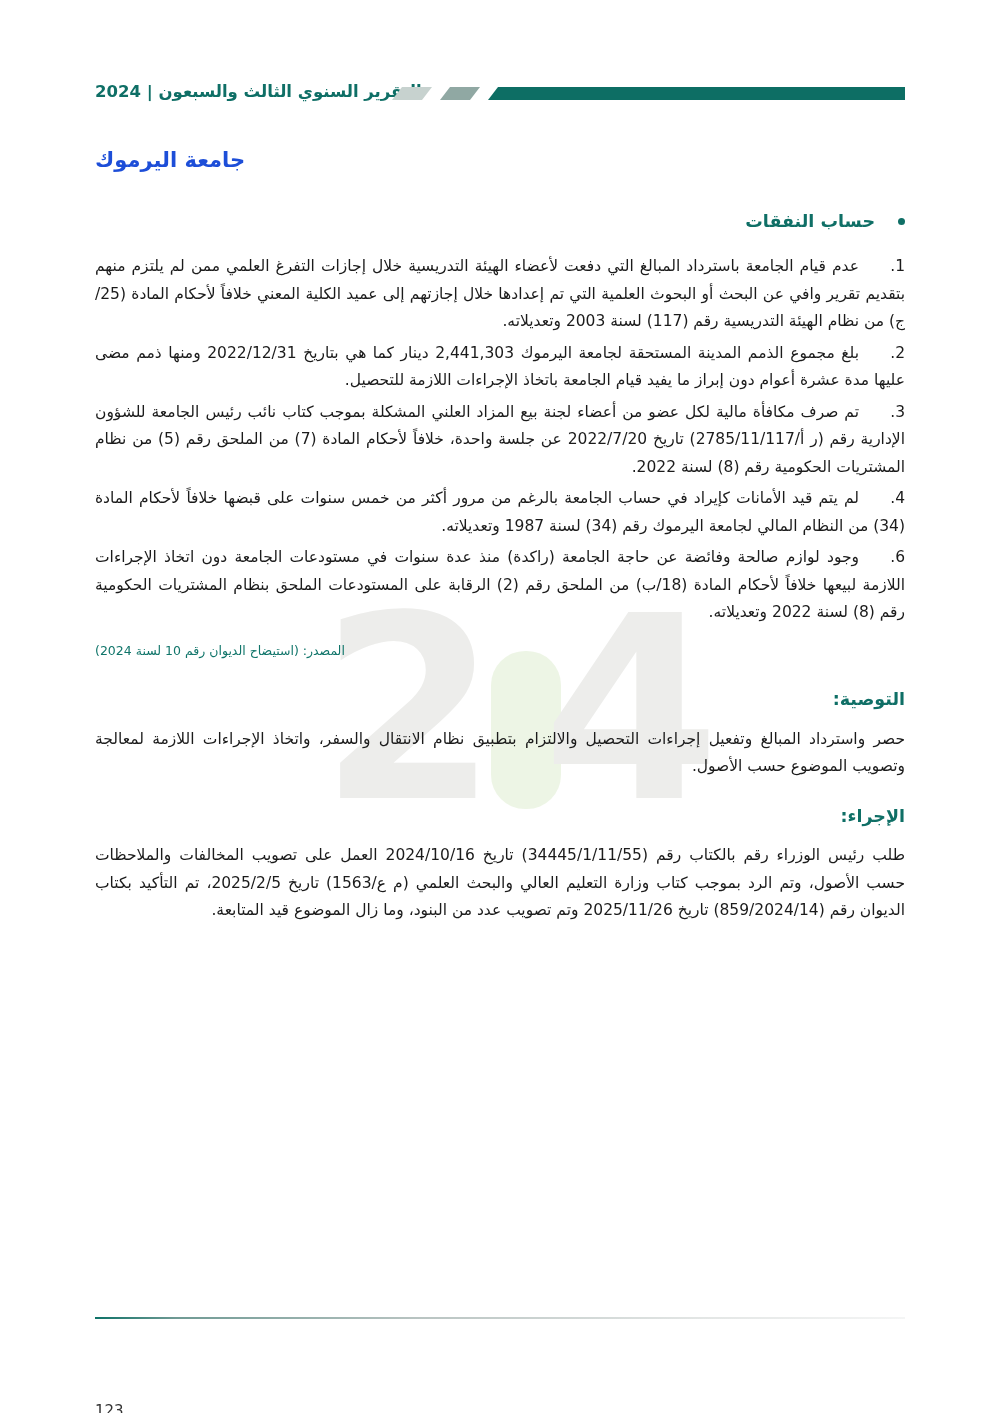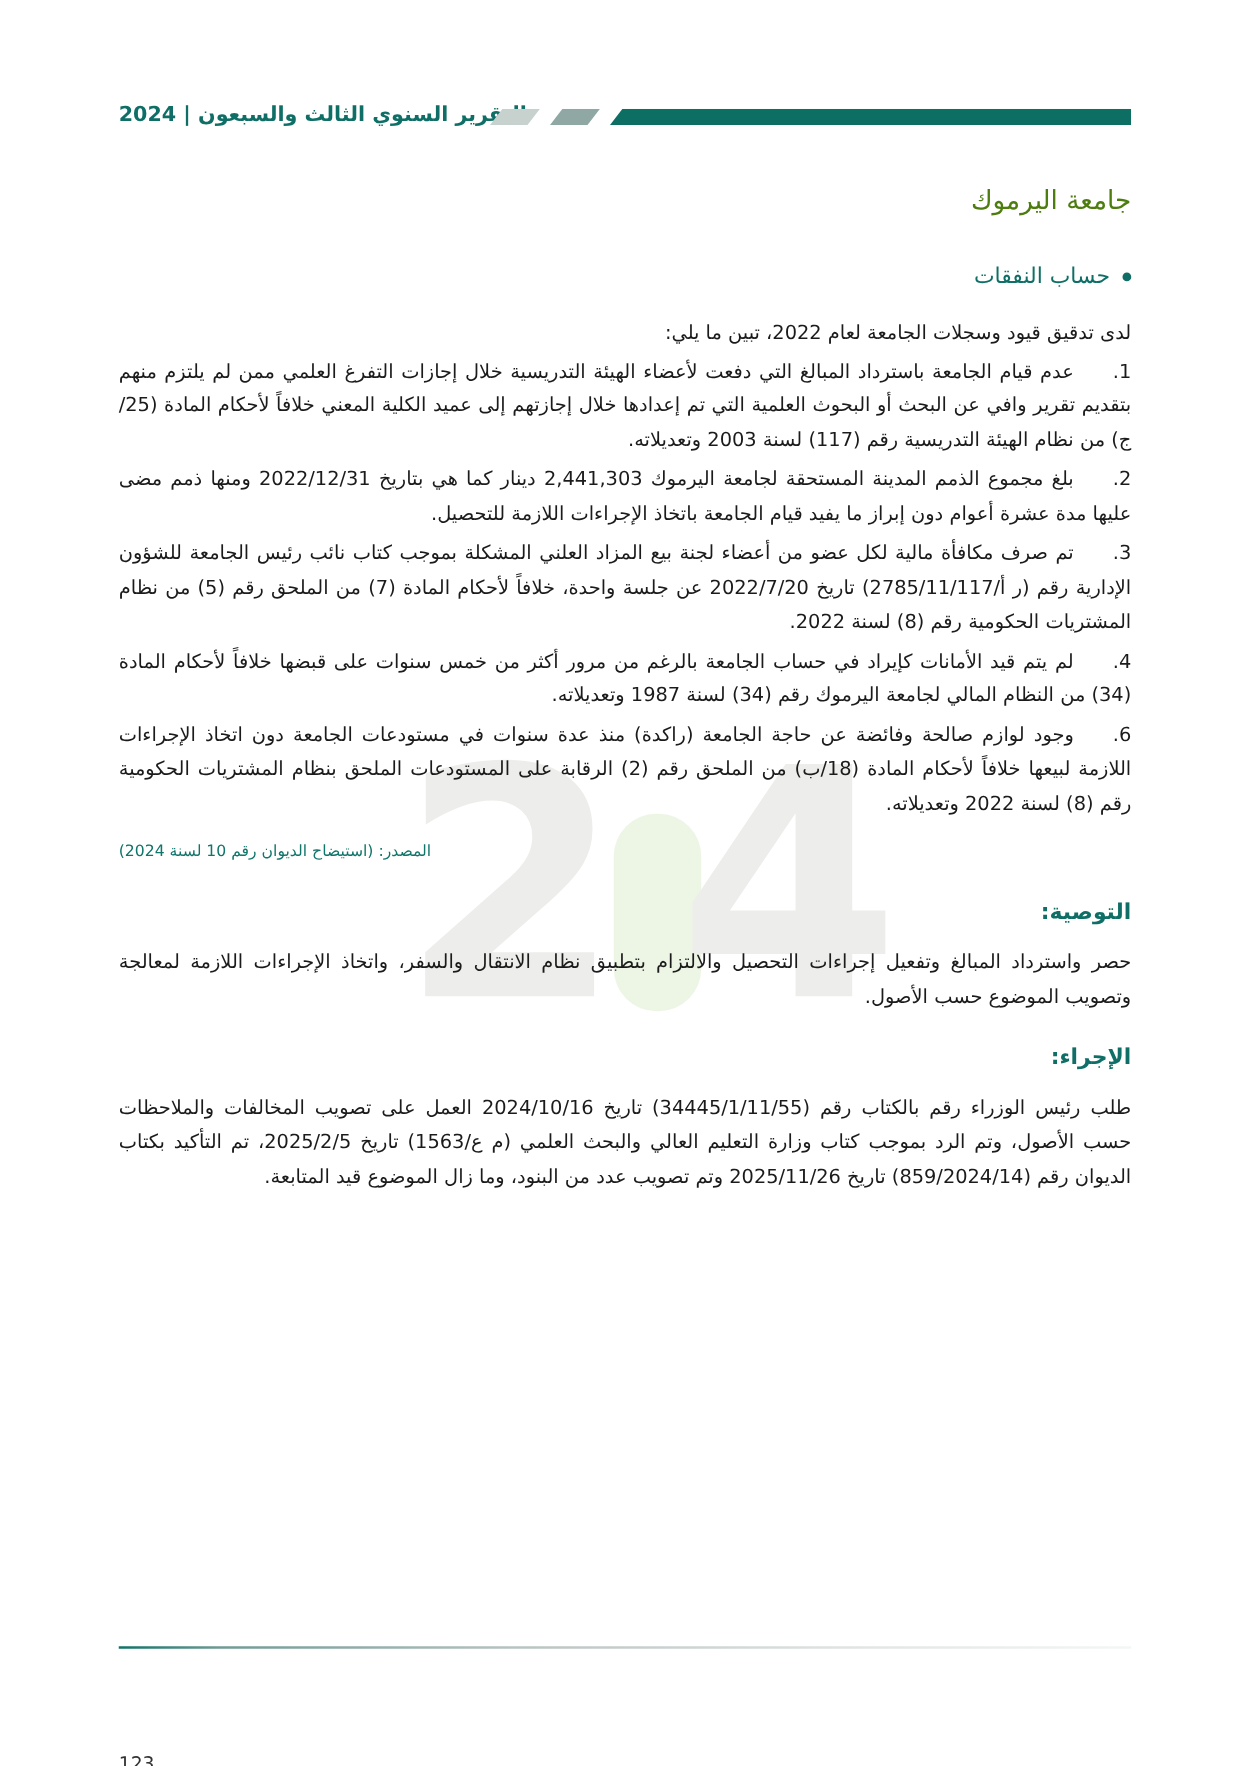--- a/index.html
+++ b/index.html
@@ -59,27 +59,27 @@
     clip-path: polygon(10px 0, 100% 0, calc(100% - 10px) 100%, 0 100%);
   }
   .hdr-seg-main {
     left: 488px; width: 417px; background: #0d6e64;
     clip-path: polygon(10px 0, 100% 0, 100% 100%, 0 100%);
   }
 
   
   .doc-title {
     position: absolute; top: 148px; right: 95px; left: 95px;
-    text-align: right;
-    color: #4d7c0f; font-weight: normal; font-size: 21px;
+    text-align: left;
+    color: #1d4ed8; font-weight: bold; font-size: 21px;
   }
   .section-bullet {
     position: absolute; top: 211px; right: 95px; left: 95px;
-    display: flex; align-items: center; gap: 10px;
-    color: #0f6f66; font-weight: normal; font-size: 17.5px;
+    display: flex; align-items: center; gap: 23px;
+    color: #0f6f66; font-weight: bold; font-size: 17.5px;
     text-align: right;
   }
   .bullet-dot {
     width: 7px; height: 7px; border-radius: 50%;
     background: #0f6f66; flex: 0 0 auto;
   }
   .body-block {
     position: absolute; top: 253px; right: 95px; left: 95px;
     color: #1b1b1b; font-size: 15.5px; line-height: 27.5px;
   }
@@ -140,21 +140,20 @@
 
     <div class="doc-title">جامعة اليرموك</div>
 
     <div class="section-bullet">
       <span class="bullet-dot"></span>
       <span>حساب النفقات</span>
     </div>
 
     <div class="body-block">
 
-      <div class="intro-line">لدى تدقيق قيود وسجلات الجامعة لعام 2022، تبين ما يلي:</div>
 
       <div class="list-item"><span class="num">1.</span><span>عدم قيام الجامعة باسترداد المبالغ التي دفعت لأعضاء الهيئة التدريسية خلال إجازات التفرغ العلمي ممن لم يلتزم منهم بتقديم تقرير وافي عن البحث أو البحوث العلمية التي تم إعدادها خلال إجازتهم إلى عميد الكلية المعني خلافاً لأحكام المادة (25/ج) من نظام الهيئة التدريسية رقم (117) لسنة 2003 وتعديلاته.</span></div>
 
       <div class="list-item"><span class="num">2.</span><span>بلغ مجموع الذمم المدينة المستحقة لجامعة اليرموك 2,441,303 دينار كما هي بتاريخ 2022/12/31 ومنها ذمم مضى عليها مدة عشرة أعوام دون إبراز ما يفيد قيام الجامعة باتخاذ الإجراءات اللازمة للتحصيل.</span></div>
 
       <div class="list-item"><span class="num">3.</span><span>تم صرف مكافأة مالية لكل عضو من أعضاء لجنة بيع المزاد العلني المشكلة بموجب كتاب نائب رئيس الجامعة للشؤون الإدارية رقم (ر أ/2785/11/117) تاريخ 2022/7/20 عن جلسة واحدة، خلافاً لأحكام المادة (7) من الملحق رقم (5) من نظام المشتريات الحكومية رقم (8) لسنة 2022.</span></div>
 
       <div class="list-item"><span class="num">4.</span><span>لم يتم قيد الأمانات كإيراد في حساب الجامعة بالرغم من مرور أكثر من خمس سنوات على قبضها خلافاً لأحكام المادة (34) من النظام المالي لجامعة اليرموك رقم (34) لسنة 1987 وتعديلاته.</span></div>
 
 

